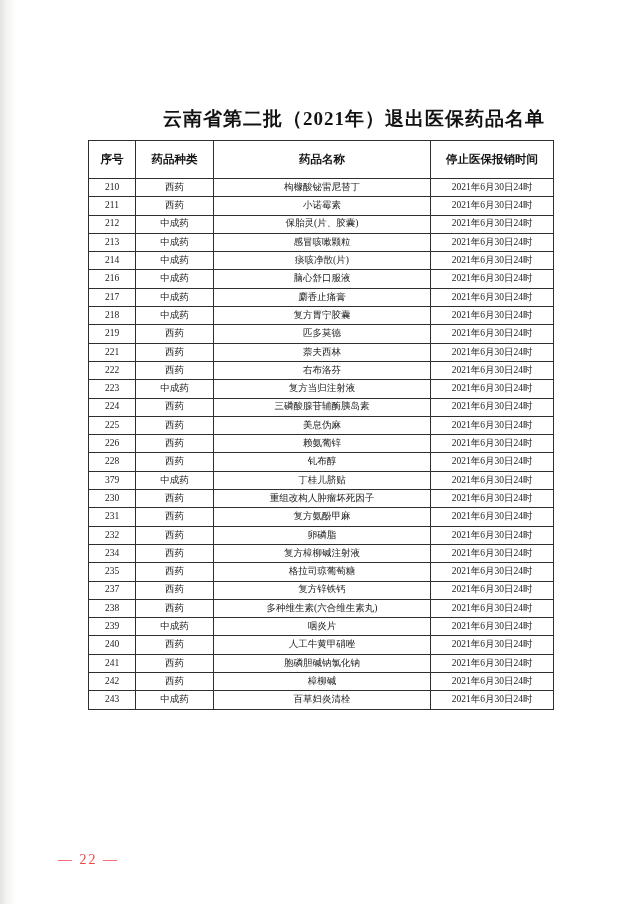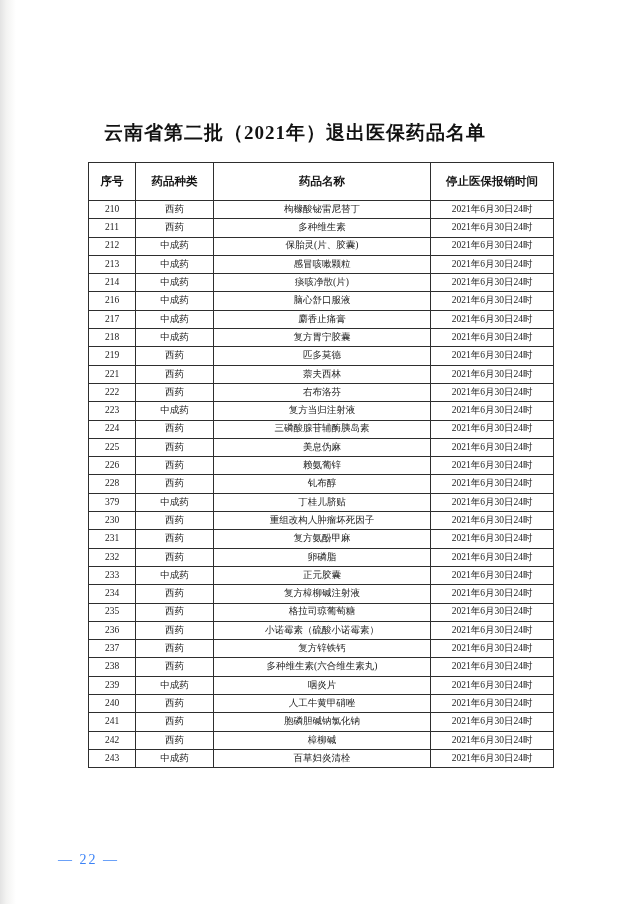--- a/index.html
+++ b/index.html
@@ -17,35 +17,34 @@
   }
   .scan-edge {
     position: absolute;
     left: 0; top: 0;
     width: 16px; height: 904px;
     background: linear-gradient(to right, #e3e3e3 0%, #f3f3f2 40%, #ffffff 100%);
     pointer-events: none;
   }
   .doc-title {
     position: absolute;
-    left: 104px;
+    left: 80px;
     top: 106px;
     width: 465px;
-    text-align: left;
+    text-align: right;
     font-size: 19px;
     font-weight: bold;
     color: #121212;
     letter-spacing: 1px;
     white-space: nowrap;
-    margin-top: 14px;
   }
   table.drug-table {
     position: absolute;
     left: 88px;
-    top: 162px;
+    top: 140px;
     width: 465px;
     border-collapse: collapse;
     table-layout: fixed;
     font-size: 9.5px;
     color: #222222;
   }
   table.drug-table th,
   table.drug-table td {
     border: 1px solid #2e2e2e;
     text-align: center;
@@ -62,21 +61,21 @@
   }
   table.drug-table tbody td {
     height: 17.3px;
     line-height: 1;
   }
   .page-number {
     position: absolute;
     left: 58px;
     top: 852px;
     font-size: 14px;
-    color: #3b82f6;
+    color: #ef4444;
     letter-spacing: 2px;
   }
 </style>
 </head>
 <body>
 
 <div class="scan-edge"></div>
 
 <div class="doc-title">云南省第二批（2021年）退出医保药品名单</div>
 
@@ -98,21 +97,21 @@
   <tbody>
       <tr>
         <td>210</td>
         <td>西药</td>
         <td>枸橼酸铋雷尼替丁</td>
         <td>2021年6月30日24时</td>
       </tr>
       <tr>
         <td>211</td>
         <td>西药</td>
-        <td>多种维生素</td>
+        <td>小诺霉素</td>
         <td>2021年6月30日24时</td>
       </tr>
       <tr>
         <td>212</td>
         <td>中成药</td>
         <td>保胎灵(片、胶囊)</td>
         <td>2021年6月30日24时</td>
       </tr>
       <tr>
         <td>213</td>
@@ -210,41 +209,29 @@
         <td>复方氨酚甲麻</td>
         <td>2021年6月30日24时</td>
       </tr>
       <tr>
         <td>232</td>
         <td>西药</td>
         <td>卵磷脂</td>
         <td>2021年6月30日24时</td>
       </tr>
       <tr>
-        <td>233</td>
-        <td>中成药</td>
-        <td>正元胶囊</td>
-        <td>2021年6月30日24时</td>
-      </tr>
-      <tr>
         <td>234</td>
         <td>西药</td>
         <td>复方樟柳碱注射液</td>
         <td>2021年6月30日24时</td>
       </tr>
       <tr>
         <td>235</td>
         <td>西药</td>
         <td>格拉司琼葡萄糖</td>
-        <td>2021年6月30日24时</td>
-      </tr>
-      <tr>
-        <td>236</td>
-        <td>西药</td>
-        <td>小诺霉素（硫酸小诺霉素）</td>
         <td>2021年6月30日24时</td>
       </tr>
       <tr>
         <td>237</td>
         <td>西药</td>
         <td>复方锌铁钙</td>
         <td>2021年6月30日24时</td>
       </tr>
       <tr>
         <td>238</td>

